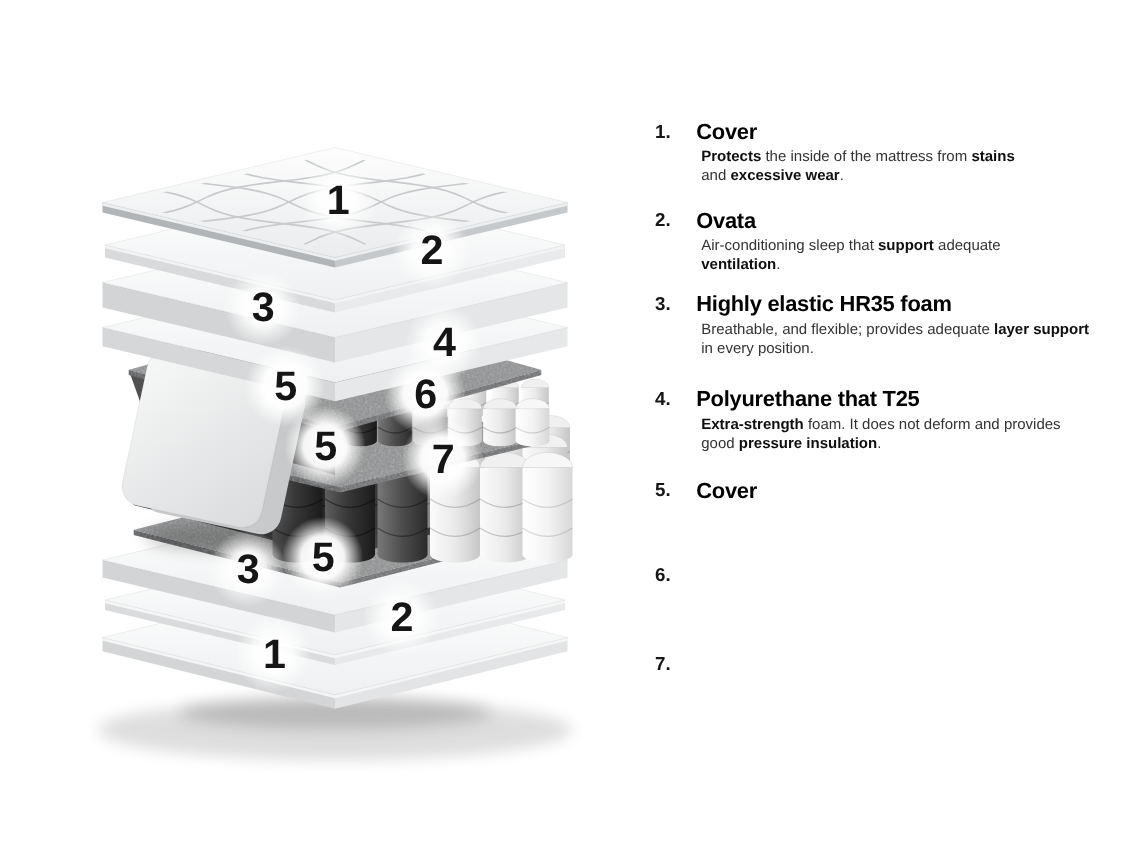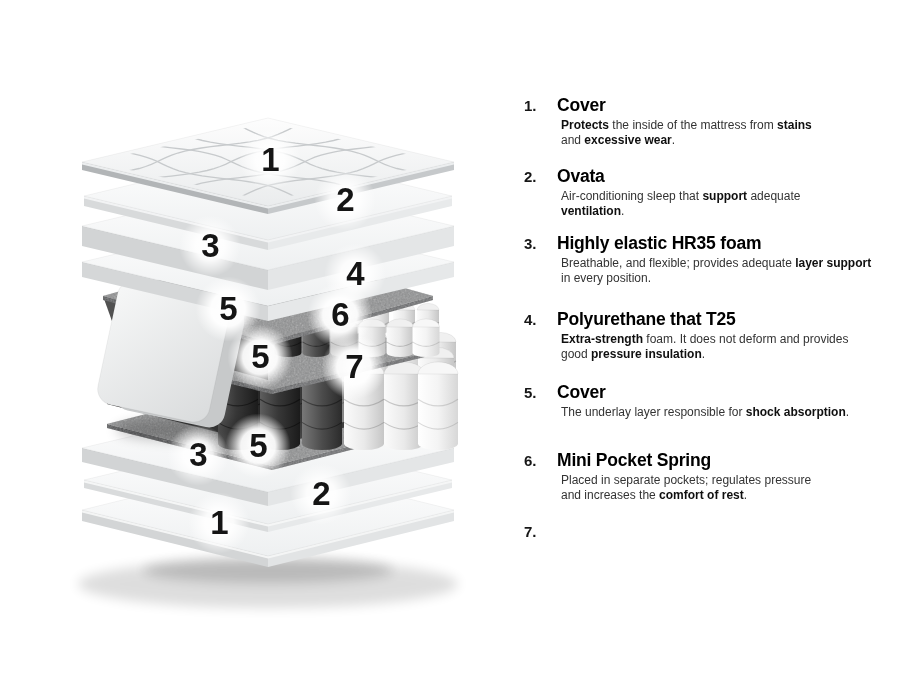--- a/index.html
+++ b/index.html
@@ -308,31 +308,25 @@
         <h3>Polyurethane that T25</h3>
         <p><b>Extra-strength</b><span> foam. It does not deform and provides
 good </span><b>pressure insulation</b><span>.</span></p>
       </div>
     </div>
 
     <div class="item" style="top:382px">
       <div class="no">5.</div>
       <div class="body">
         <h3>Cover</h3>
-        <p><span>The underlay layer responsible for </span><b>shock absorption</b><span>.</span></p>
       </div>
     </div>
 
     <div class="item" style="top:450px">
       <div class="no">6.</div>
-      <div class="body">
-        <h3>Mini Pocket Spring</h3>
-        <p><span>Placed in separate pockets; regulates pressure
-and increases the </span><b>comfort of rest</b><span>.</span></p>
-      </div>
     </div>
 
     <div class="item" style="top:521px">
       <div class="no">7.</div>
     </div>
 
   </div>
 </div>
 
 </body></html>

